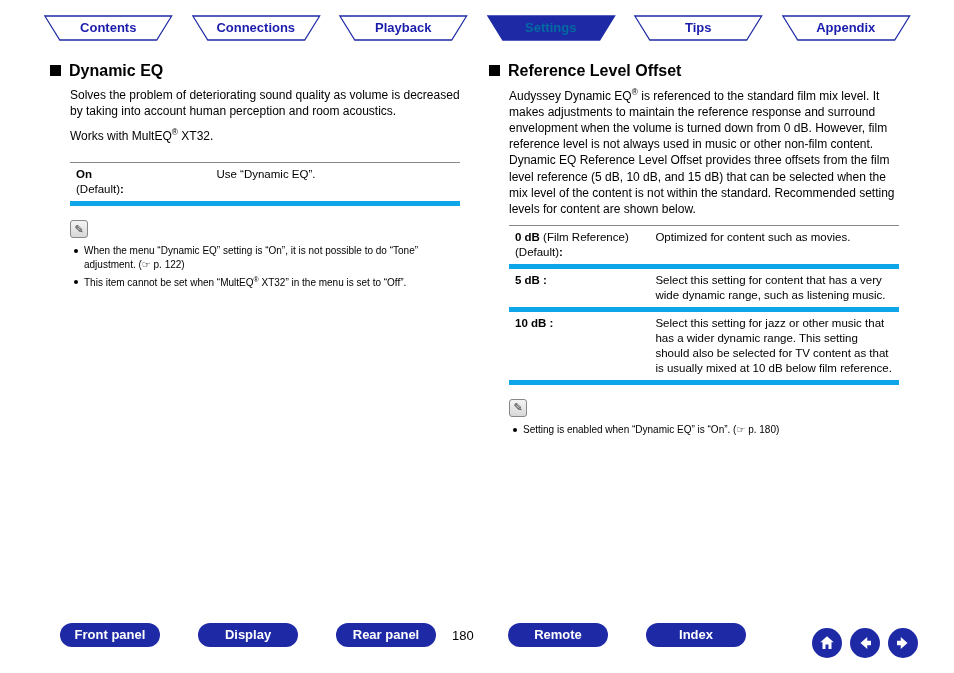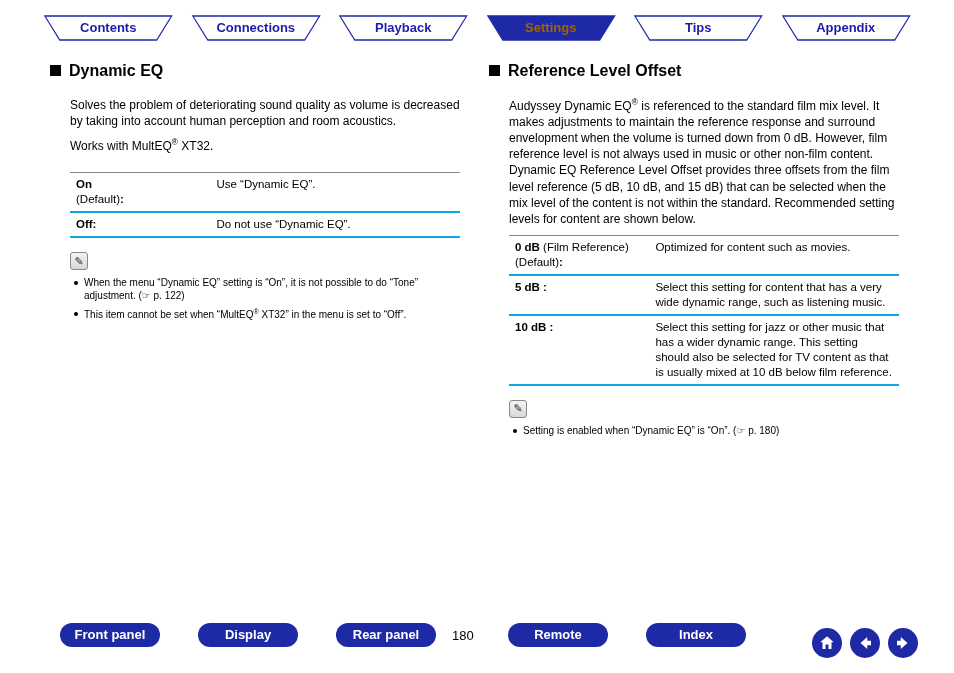--- a/index.html
+++ b/index.html
@@ -5,38 +5,38 @@
   * { box-sizing: border-box; margin: 0; padding: 0; }
   html, body { width: 954px; height: 673px; font-family: Arial, Helvetica, sans-serif; background: #fff; color: #000; }
   body { position: relative; }
 
   
   .tabs { position: absolute; top: 14px; left: 43px; right: 43px; height: 32px; display: flex; gap: 17px; }
   .tab { flex: 1; position: relative; text-align: center; font-size: 13px; font-weight: bold; line-height: 24px; color: #1a1dab; cursor: pointer; }
   .tab .tab-shape { position: absolute; inset: 0; }
   .tab .tab-label { position: relative; z-index: 2; display: inline-block; padding-top: 2px; }
   .tab svg { width: 100%; height: 28px; display: block; }
-  .tab.active .tab-label { color: #a16207; }
+  .tab.active .tab-label { color: #0369a1; }
   .tab.active svg path.fillable { fill: #1e2aa5; }
   .tab svg path.fillable { fill: #fff; }
   .tab svg path.strokable { stroke: #1e2aa5; stroke-width: 1.3; fill: none; }
 
   
   .content { position: absolute; top: 60px; left: 50px; right: 50px; bottom: 90px; display: flex; gap: 24px; }
   .col { flex: 1; font-size: 12px; line-height: 1.35; }
 
-  h2.sec { font-size: 16px; font-weight: bold; margin-bottom: 15px; display: flex; align-items: center; gap: 8px; }
+  h2.sec { font-size: 16px; font-weight: bold; margin-bottom: 5px; display: flex; align-items: center; gap: 8px; }
   h2.sec .sq { width: 11px; height: 11px; background: #000; display: inline-block; flex-shrink: 0; }
 
   .para { margin: 4px 0 8px 20px; }
   .works { margin: 2px 0 18px 20px; }
   sup { font-size: 0.7em; }
 
   table.opt { width: 94%; border-collapse: collapse; margin: 4px 0 10px 20px; }
-  table.opt td { border-top: 1px solid #888; border-bottom: 2px solid #0ea5e9; padding: 4px 6px; vertical-align: top; font-size: 11.5px; line-height: 1.3; }
+  table.opt td { border-top: 1px solid #888; border-bottom: 5px solid #0ea5e9; padding: 4px 6px; vertical-align: top; font-size: 11.5px; line-height: 1.3; }
   table.opt td.key { font-weight: bold; width: 36%; }
   table.opt td.key .sub { font-weight: normal; }
 
   .note-icon { width: 18px; height: 18px; border: 1px solid #888; border-radius: 3px; background: linear-gradient(#f4f4f4,#d8d8d8); display: inline-flex; align-items: center; justify-content: center; font-size: 11px; color: #333; margin: 4px 0 4px 20px; }
   ul.notes { list-style: none; margin: 2px 0 0 24px; }
   ul.notes li { font-size: 10px; line-height: 1.35; padding-left: 10px; position: relative; margin-bottom: 4px; }
   ul.notes li::before { content: ""; position: absolute; left: 0; top: 5px; width: 4px; height: 4px; background: #000; border-radius: 50%; }
   .hand { font-family: "Segoe UI Symbol", Arial; }
 
   
@@ -126,24 +126,20 @@
     </p>
     <table class="opt">
       <tbody>
           <tr>
         <td class="key">
           <span>On</span><br>
           <span class="sub">(Default)</span><span>:</span>
         </td>
         <td>Use “Dynamic EQ”.</td>
       </tr>
-      <tr>
-        <td class="key">Off:</td>
-        <td>Do not use “Dynamic EQ”.</td>
-      </tr>
     </tbody>
       </table>
     <div class="note-icon">
         <span>✎</span>
       </div>
     <ul class="notes">
       <li>
         <span>When the menu “Dynamic EQ” setting is “On”, it is not possible to do “Tone” adjustment.  (</span><span class="hand">☞</span><span> p. 122)</span>
       </li>
       <li>

